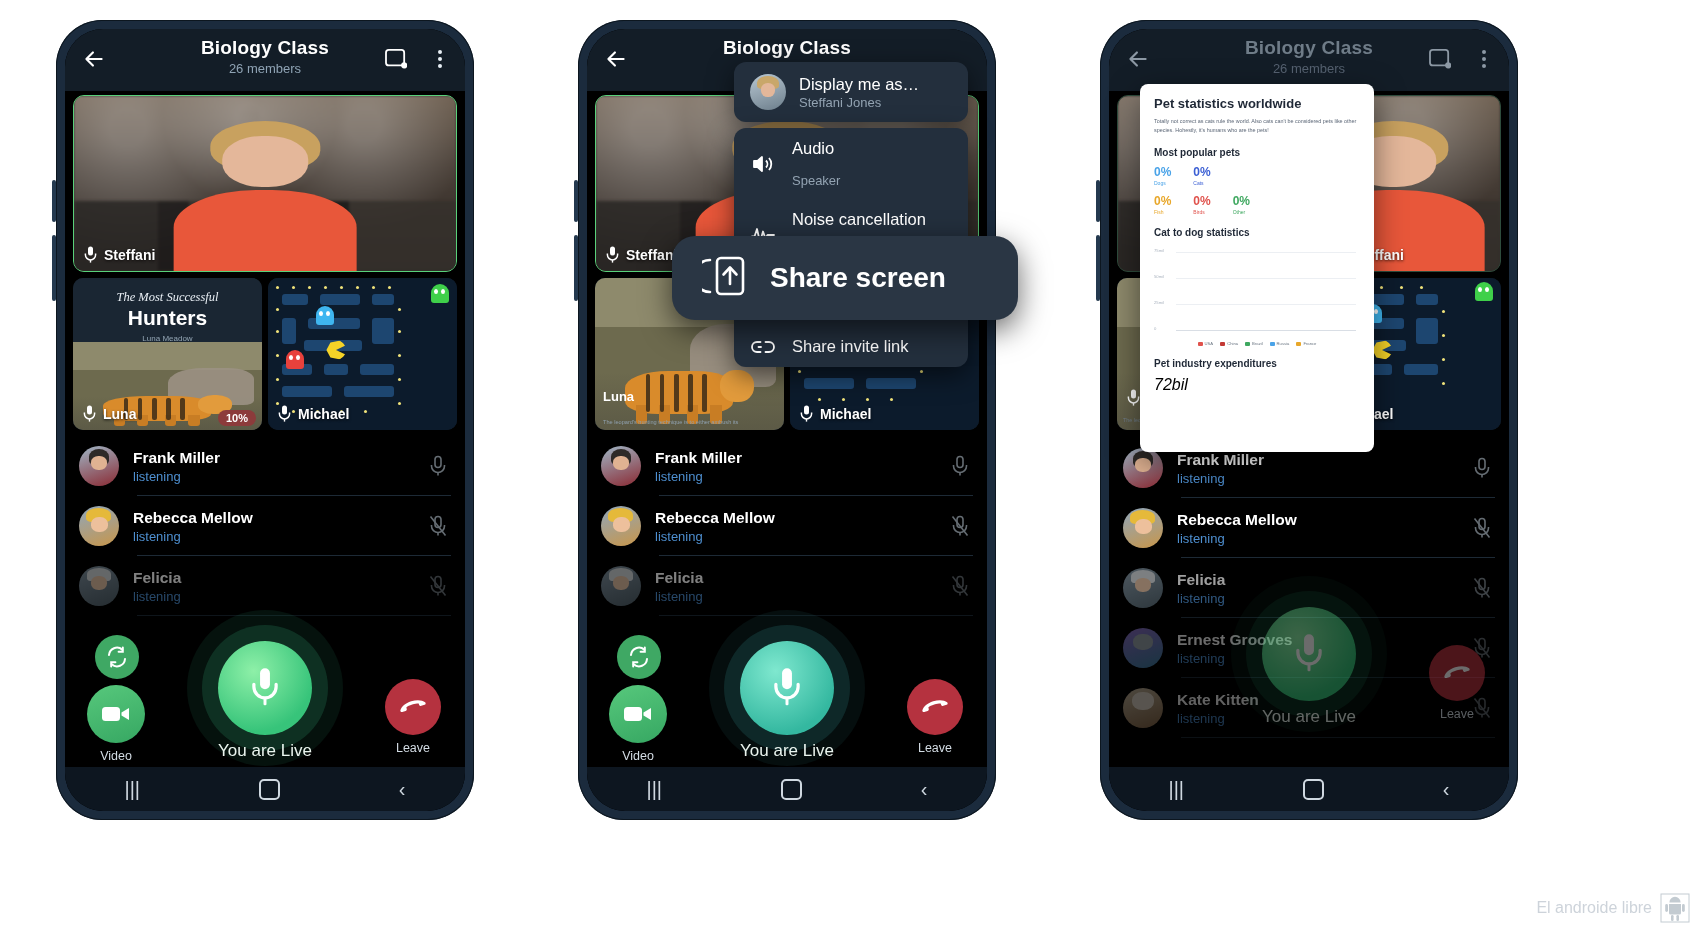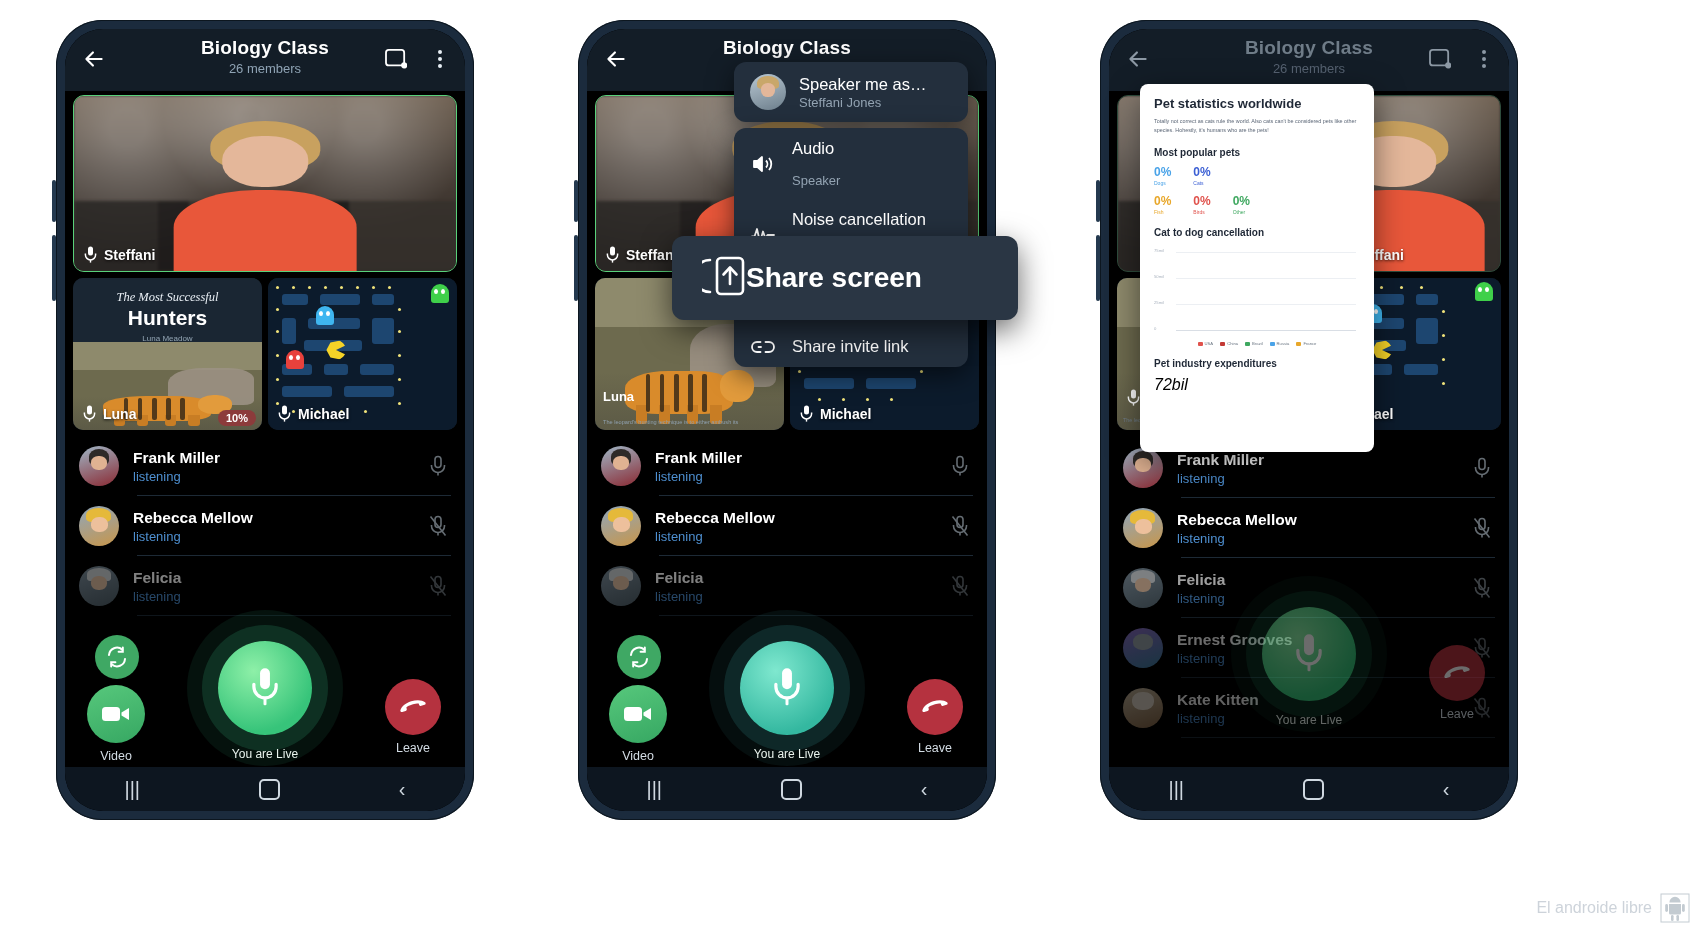--- a/index.html
+++ b/index.html
@@ -98,40 +98,40 @@
      background:#3fa864;display:flex;align-items:center;justify-content:center;}
   .vidbtn{position:absolute;left:22px;bottom:22px;width:58px;height:58px;border-radius:50%;
      background:linear-gradient(160deg,#57c87c,#36a762);display:flex;align-items:center;justify-content:center;}
   .vidlbl{position:absolute;left:22px;bottom:2px;width:58px;text-align:center;color:#d4dde5;font-size:12.5px;}
   .leavebtn{position:absolute;right:24px;bottom:30px;width:56px;height:56px;border-radius:50%;
      background:#b5323f;display:flex;align-items:center;justify-content:center;}
   .leavelbl{position:absolute;right:24px;bottom:10px;width:56px;text-align:center;color:#d4dde5;font-size:12.5px;}
   .micbig{position:absolute;left:50%;bottom:30px;transform:translateX(-50%);width:94px;height:94px;border-radius:50%;
      background:radial-gradient(circle at 38% 32%,#8ef0a8,#37c47a 70%);display:flex;align-items:center;justify-content:center;
      box-shadow:0 0 0 16px rgba(60,200,140,.17),0 0 0 31px rgba(60,200,140,.09);}
-  .livelbl{position:absolute;left:50%;bottom:4px;transform:translateX(-50%);color:#eaf4ee;font-size:12px;}
+  .livelbl{position:absolute;left:50%;bottom:4px;transform:translateX(-50%);color:#eaf4ee;font-size:17px;}
 
   
   .nav{position:absolute;left:0;right:0;bottom:0;height:44px;background:#0d1620;
       display:flex;align-items:center;justify-content:space-around;}
   .nav span{color:#cfd8e0;font-size:20px;}
 
   
   .menu{position:absolute;z-index:40;background:#232f3d;border-radius:12px;box-shadow:0 8px 26px rgba(0,0,0,.55);}
   .mhead{display:flex;align-items:center;gap:13px;padding:12px 16px;}
   .mhead .ava{width:36px;height:36px;border-radius:50%;overflow:hidden;position:relative;flex:none;}
   .mhead .t1{color:#fff;font-size:16.5px;}
   .mhead .t2{color:#93a3b2;font-size:13px;margin-top:1px;}
   .mitem{display:flex;align-items:center;gap:16px;padding:11px 16px;}
   .mitem .ico{width:26px;display:flex;justify-content:center;flex:none;}
   .mitem .t1{color:#fff;font-size:16.5px;}
   .mitem .t2{color:#93a3b2;font-size:13px;margin-top:15px;}
   .mitem.danger .t1{color:#e0616f;}
-  .bigitem{position:absolute;z-index:45;background:#2a3644;border-radius:12px;
-     box-shadow:0 10px 30px rgba(0,0,0,.6);display:flex;align-items:center;padding:16px 30px;}
+  .bigitem{position:absolute;z-index:45;background:#2a3644;border-radius:23px;
+     box-shadow:0 10px 30px rgba(0,0,0,.6);display:flex;align-items:center;gap:24px;padding:16px 30px;}
   .bigitem .t{color:#fff;font-size:28px;font-weight:bold;}
 
   
   .docsheet{position:absolute;z-index:30;background:#fff;border-radius:8px;overflow:hidden;
       box-shadow:0 10px 30px rgba(0,0,0,.5);}
   .docpad{padding:12px 14px;}
   .dtitle{color:#1f2836;font-size:13px;font-weight:bold;}
   .dpara{color:#5b6676;font-size:5.4px;line-height:1.7;margin-top:6px;}
   .dh2{color:#1f2836;font-size:10px;font-weight:bold;margin-top:12px;}
   .statgrid{display:flex;flex-wrap:wrap;gap:4px 22px;margin-top:7px;}
@@ -556,21 +556,21 @@
     </div>
   </div>
 
   <div class="menu" style="left:734px;top:62px;width:234px;">
     <div class="mhead">
       <div class="ava" style="background:linear-gradient(160deg,#b8c7d2,#6d7f8c);">
         <div style="position:absolute;left:20%;top:6%;width:60%;height:36%;background:#c9a76a;border-radius:50% 50% 24% 24%"></div>
         <div style="position:absolute;left:30%;top:26%;width:40%;height:38%;background:#e3b79a;border-radius:46%"></div>
       </div>
       <div>
-        <div class="t1">Speaker me as…</div>
+        <div class="t1">Display me as…</div>
         <div class="t2">Steffani Jones</div>
       </div>
     </div>
   </div>
 
   <div class="menu" style="left:734px;top:128px;width:234px;">
     <div class="mitem">
       <span class="ico">
         <svg width="22" height="20" viewBox="0 0 22 20" fill="none" stroke="#fff" stroke-width="1.8" stroke-linejoin="round">
             <path d="M2 7h3.5L10 3v14L5.5 13H2z" fill="#fff"></path>
@@ -839,21 +839,21 @@
         <div class="stat">
           <div class="v" style="color:#e0524c">0%</div>
           <div class="k" style="color:#e0524c">Birds</div>
         </div>
         <div class="stat">
           <div class="v" style="color:#3fa860">0%</div>
           <div class="k" style="color:#3fa860">Other</div>
         </div>
       </div>
 
-      <div class="dh2">Cat to dog cancellation</div>
+      <div class="dh2">Cat to dog statistics</div>
       <div class="axis">
         <div class="gl" style="top:6px"></div>
           <div class="tk" style="top:2px">75mil</div>
         <div class="gl" style="top:32px"></div>
           <div class="tk" style="top:28px">50mil</div>
         <div class="gl" style="top:58px"></div>
           <div class="tk" style="top:54px">25mil</div>
         <div class="gl" style="top:84px;background:#d9dee5"></div>
           <div class="tk" style="top:80px">0</div>
       </div>

